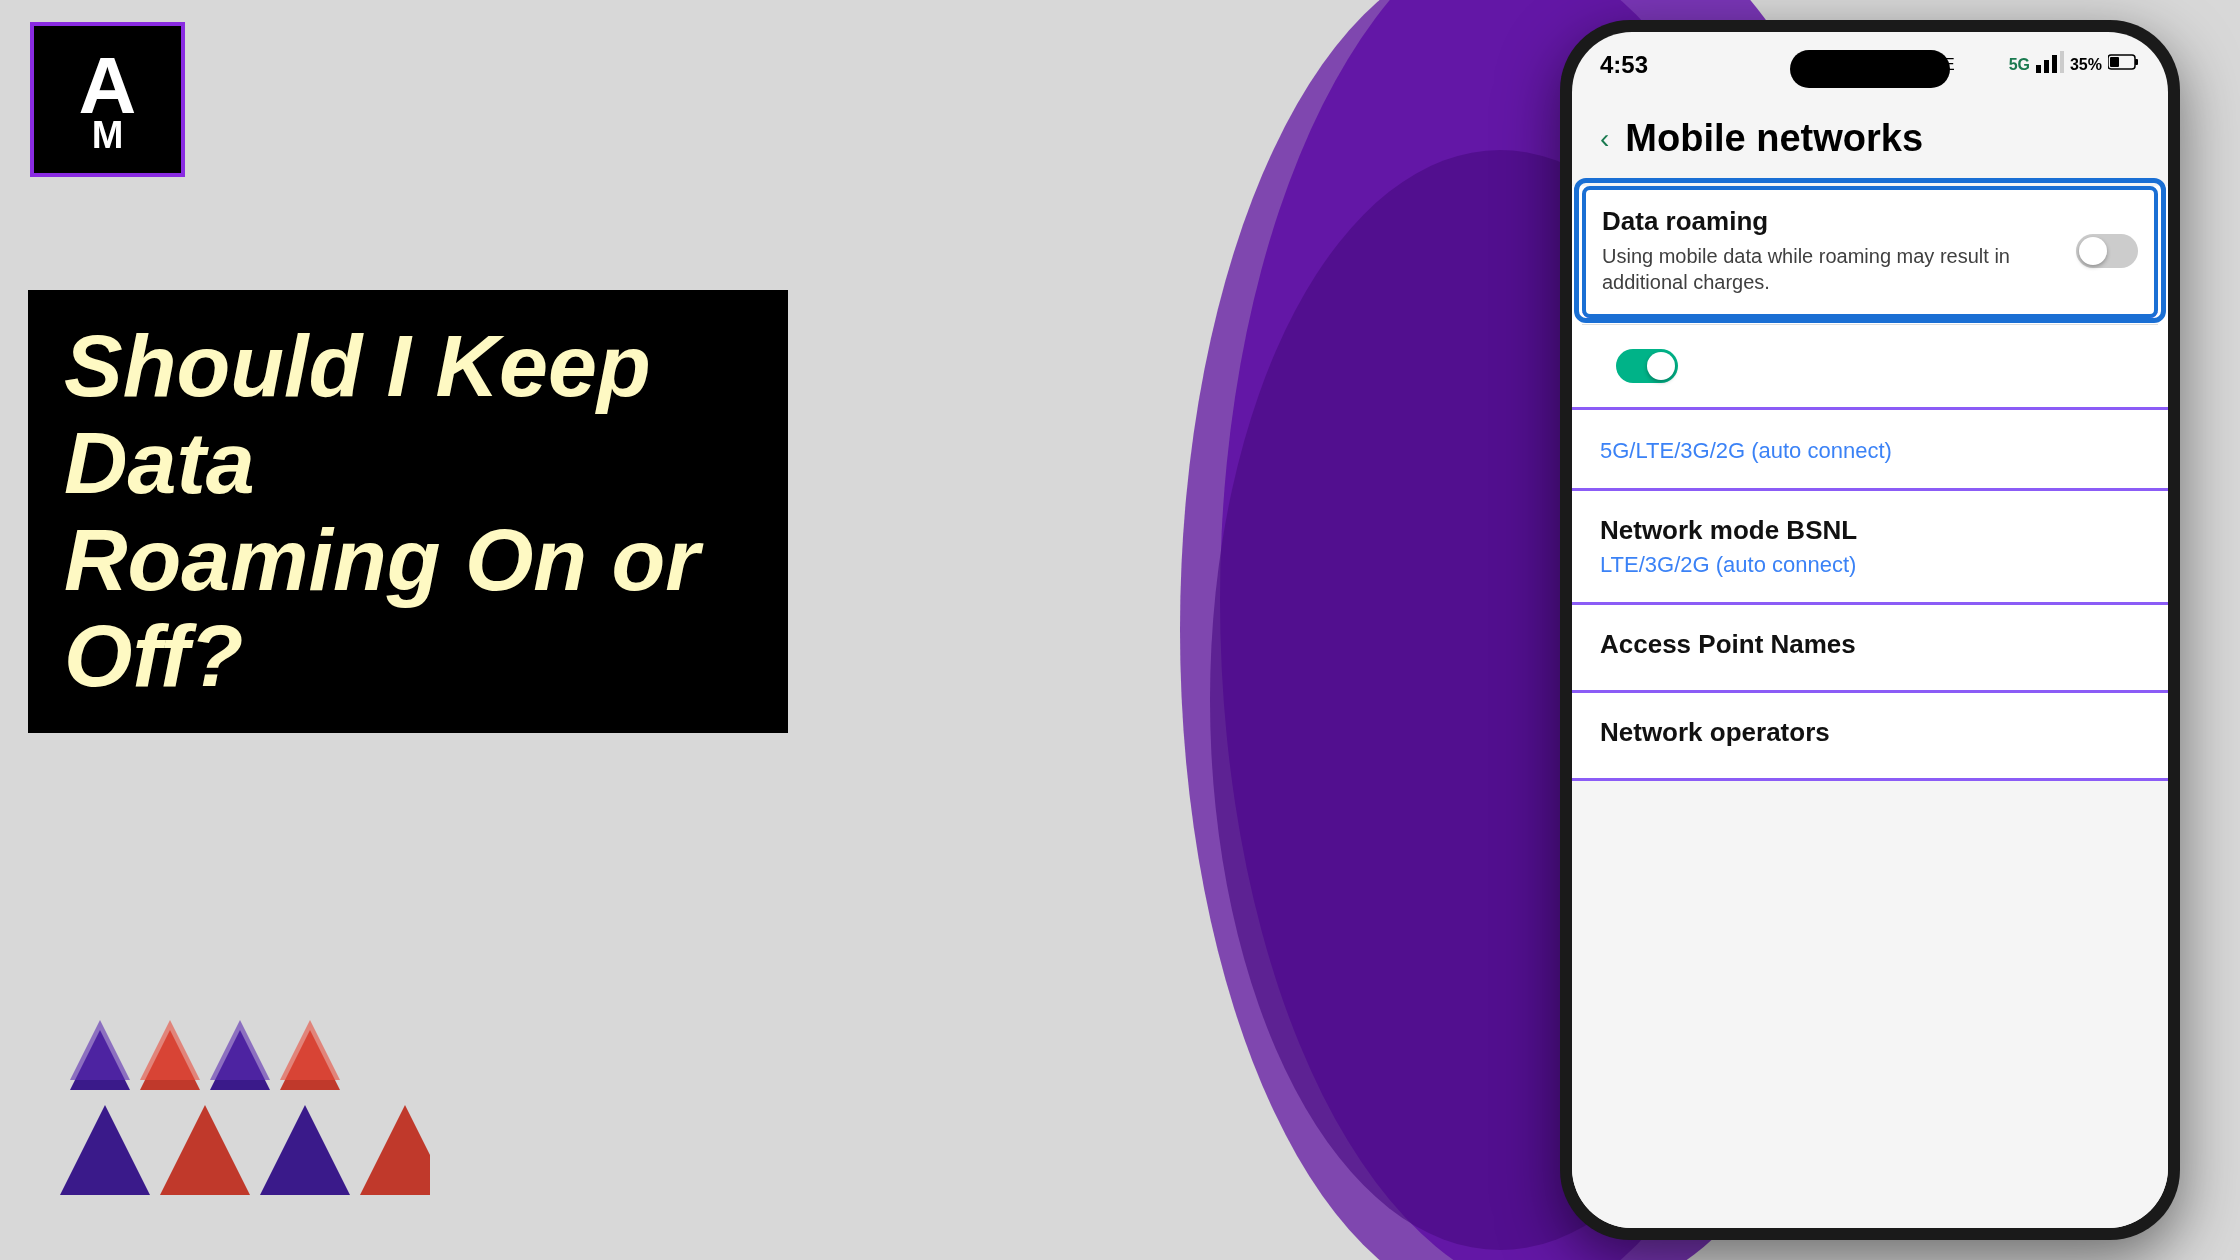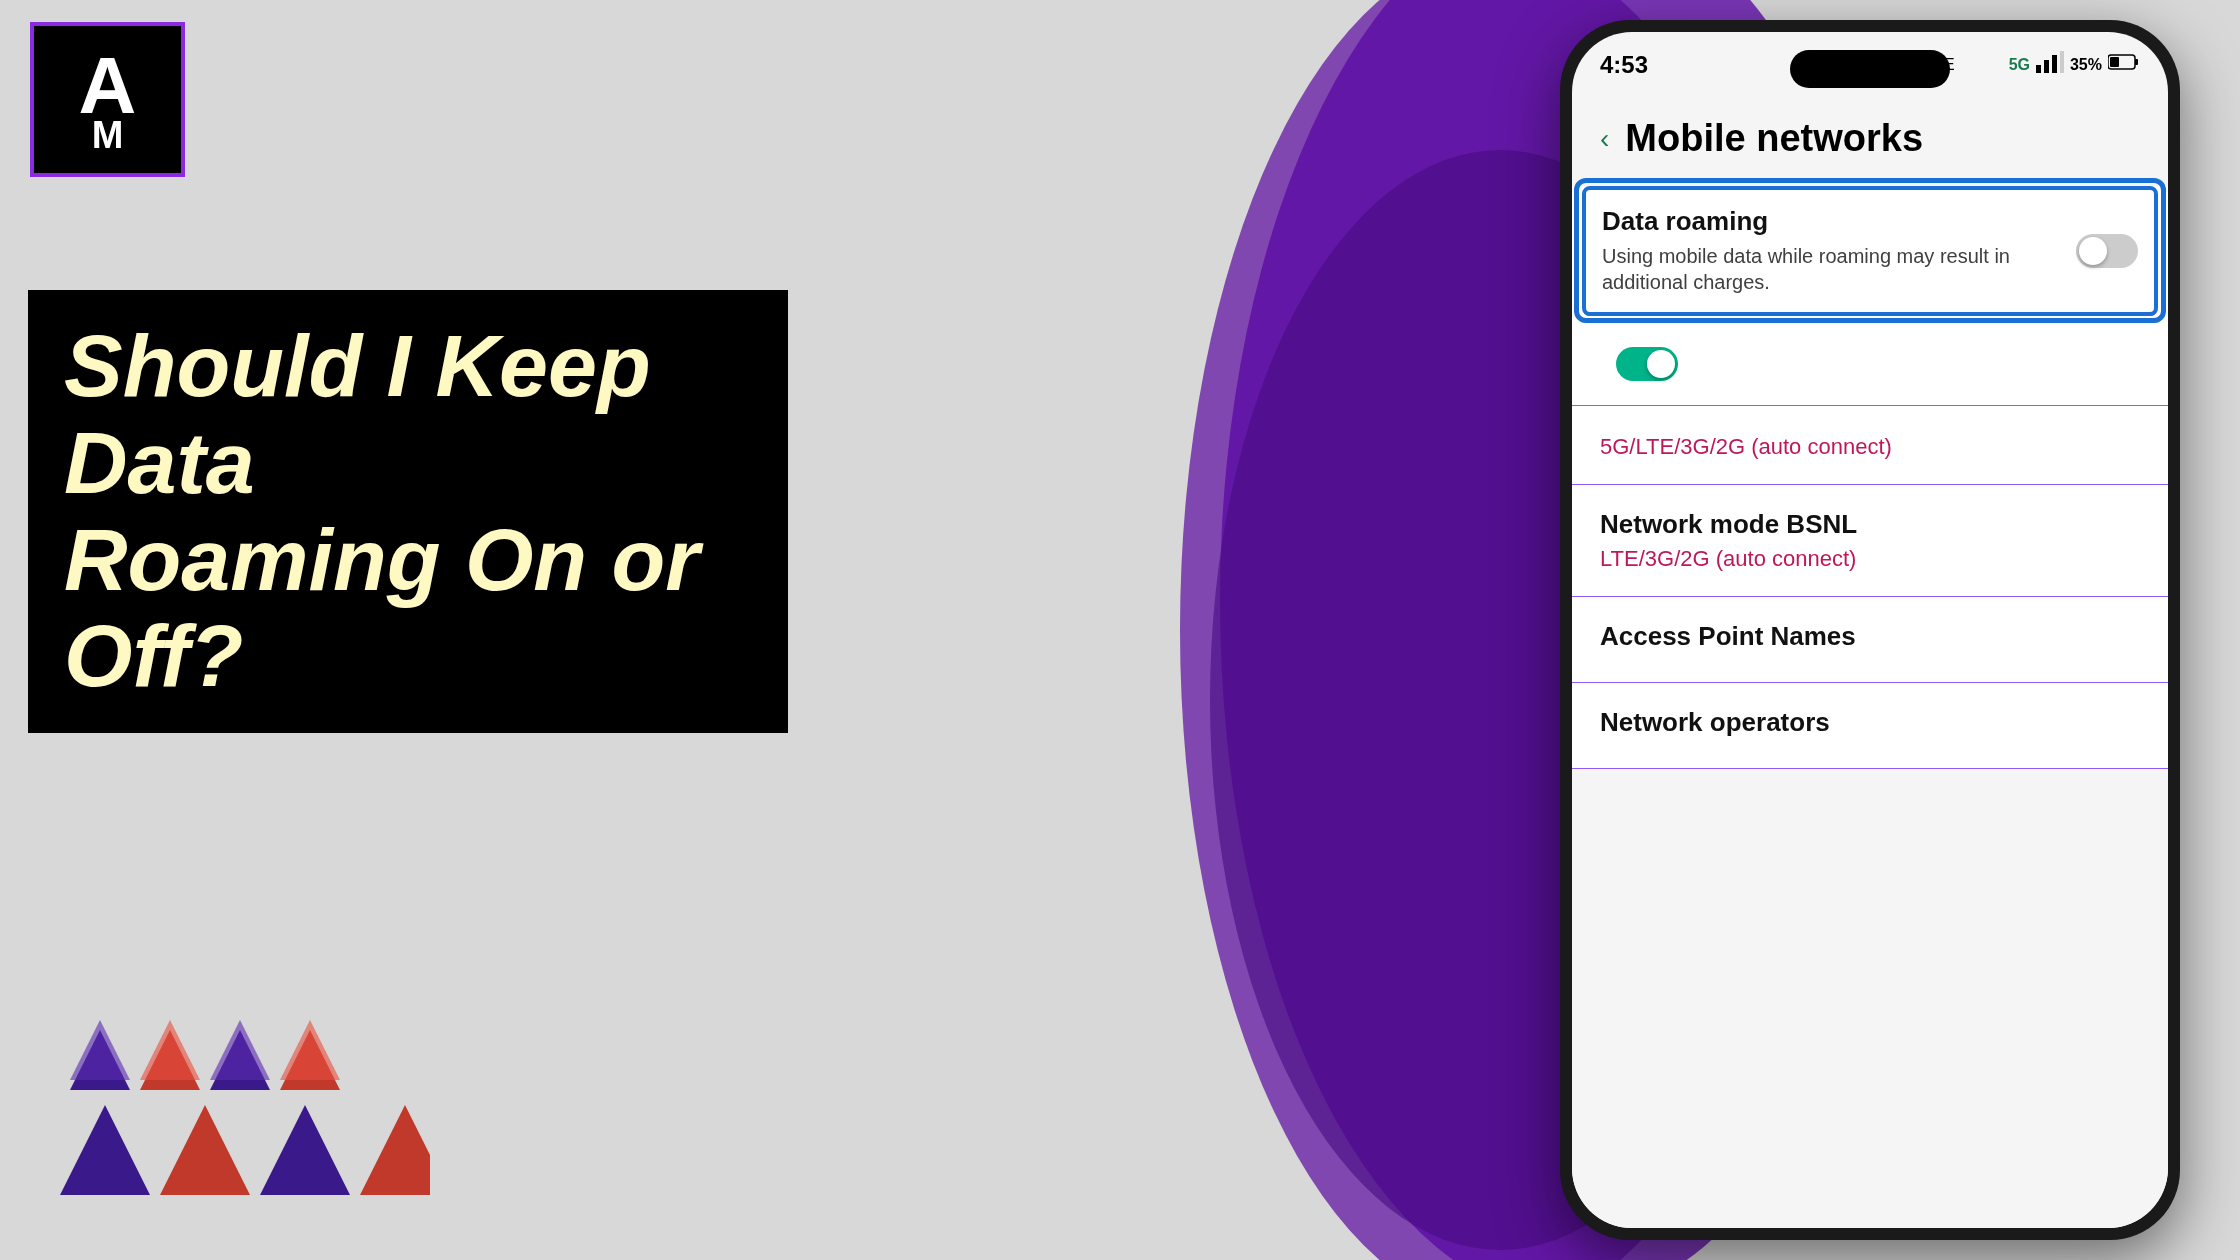--- a/index.html
+++ b/index.html
@@ -221,21 +221,21 @@
 
     
     .settings-list {
       background: #fff;
       margin: 0;
     }
 
     
     .setting-item {
       padding: 24px 28px;
-      border-bottom: 1px solid #8b5cf6;
+      border-bottom: 3px solid #8b5cf6;
       display: flex;
       align-items: center;
       justify-content: space-between;
       background: #fff;
     }
 
     .setting-item.highlighted {
       position: relative;
       outline: 4px solid #1a6fd4;
       outline-offset: -4px;
@@ -265,21 +265,21 @@
     }
 
     .setting-desc {
       font-size: 20px;
       color: #404040;
       line-height: 1.3;
     }
 
     .setting-sublabel {
       font-size: 22px;
-      color: #be185d;
+      color: #3b82f6;
       margin-top: 4px;
     }
 
     
     .toggle {
       width: 62px;
       height: 34px;
       border-radius: 17px;
       position: relative;
       flex-shrink: 0;

